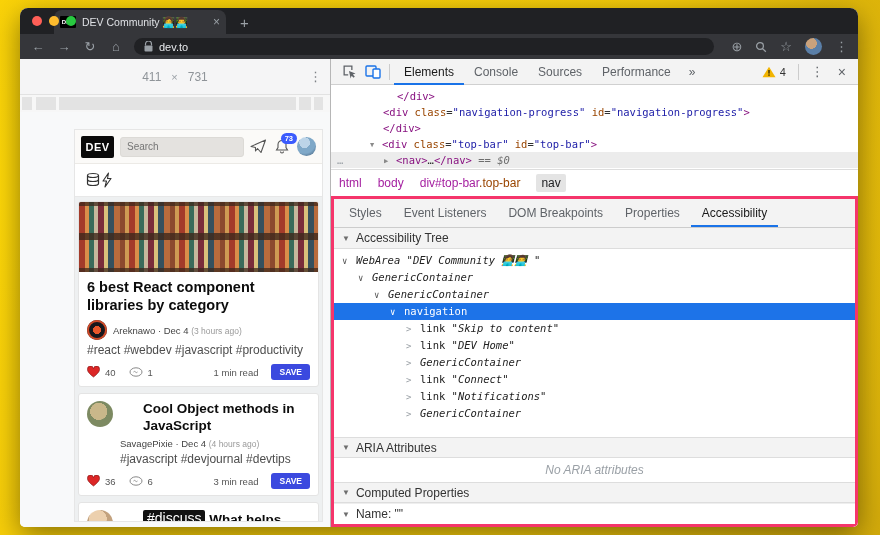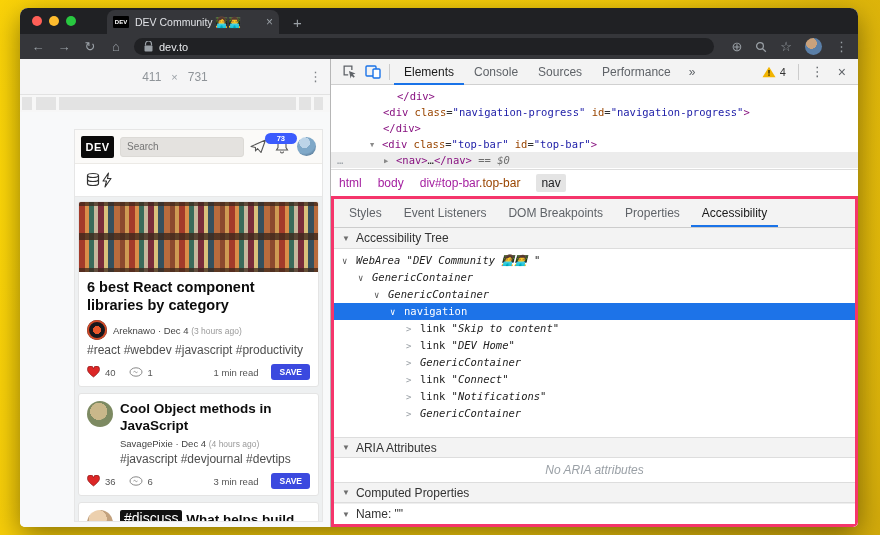--- a/index.html
+++ b/index.html
@@ -6,21 +6,21 @@
   html,body{width:880px;height:535px;overflow:hidden;}
   body{font-family:"Liberation Sans",sans-serif;
     background:radial-gradient(140% 160% at 8% 35%, #fed808 0%, #f5cb0a 52%, #d1a90b 78%, #8f7407 100%);}
   .window{position:absolute;left:20px;top:8px;width:838px;height:519px;border-radius:8px 8px 5px 5px;
     overflow:hidden;box-shadow:0 8px 28px rgba(0,0,0,.45);display:flex;flex-direction:column;background:#fff;}
   
   .titlebar{height:26px;background:#202124;display:flex;align-items:flex-end;flex:none;position:relative;}
   .lights{position:absolute;left:12px;top:8px;display:flex;gap:7px;}
   .light{width:10px;height:10px;border-radius:50%;}
   .l-red{background:#ff5f57;} .l-yel{background:#febc2e;} .l-grn{background:#28c840;}
-  .tab{margin-left:87px;width:172px;height:24px;background:#35363a;border-radius:8px 8px 0 0;
+  .tab{margin-left:34px;width:172px;height:24px;background:#35363a;border-radius:8px 8px 0 0;
     display:flex;align-items:center;padding:0 6px;gap:6px;}
   .favicon{width:16px;height:12px;background:#000;color:#fff;font-weight:bold;font-size:6px;
     display:flex;align-items:center;justify-content:center;border-radius:1px;flex:none;}
   .tab-title{color:#dfe1e5;font-size:10.5px;white-space:nowrap;overflow:hidden;flex:1;}
   .tab-close{color:#9aa0a6;font-size:12px;flex:none;cursor:default;}
   .newtab{color:#9aa0a6;font-size:15px;margin-left:14px;line-height:22px;}
   .toolbar{height:25px;background:#35363a;display:flex;align-items:center;padding:0 10px;gap:10px;flex:none;}
   .nav-ic{color:#9aa0a6;font-size:13px;width:16px;text-align:center;}
   .omnibox{flex:1;height:17px;background:#202124;border-radius:9px;display:flex;align-items:center;
     padding:0 10px;gap:6px;max-width:580px;}
@@ -45,35 +45,35 @@
     overflow:hidden;box-shadow:0 0 0 1px #e6e6e6;}
   .site-header{height:34px;background:#fbfaf8;border-bottom:1px solid #eceae6;display:flex;
     align-items:center;padding:0 6px;gap:6px;}
   .dev-logo{width:33px;height:22px;background:#0a0a0a;color:#fff;font-weight:bold;font-size:11px;
     display:flex;align-items:center;justify-content:center;border-radius:2px;flex:none;letter-spacing:.5px;}
   .search{flex:1;height:20px;background:#e4e2df;border:1px solid #dcdad6;border-radius:3px;
     font-size:10px;color:#666;padding:0 6px;font-family:"Liberation Sans",sans-serif;outline:none;min-width:0;}
   .hdr-ics{display:flex;align-items:center;gap:8px;flex:none;}
   .bell-wrap{position:relative;}
   .badge{position:absolute;top:-6px;right:-8px;background:#3b5bfd;color:#fff;font-size:7.5px;
-    font-weight:bold;border-radius:7px;padding:1px 12px;}
+    font-weight:bold;border-radius:7px;padding:1px 4px;}
   .avatar-site{width:19px;height:19px;border-radius:50%;
     background:radial-gradient(circle at 40% 30%, #bcd4e8 0 30%, #7fa8c8 31% 60%, #36506b 100%);}
   .feed-bar{height:33px;background:#fff;border-bottom:1px solid #e8e8e8;display:flex;
     align-items:center;padding:0 10px;}
   .feed-title{flex:1;text-align:center;font-weight:bold;font-size:11px;color:#111;letter-spacing:.3px;}
   .cards{padding:4px 3px;}
   .card{background:#fff;border:1px solid #e4e4e4;border-radius:3px;margin-bottom:6px;overflow:hidden;}
   .book-img{height:70px;
     background:
       linear-gradient(180deg, rgba(62,40,28,.75) 0 6%, rgba(0,0,0,0) 6% 44%, rgba(62,40,28,.8) 44% 54%, rgba(0,0,0,0) 54% 94%, rgba(62,40,28,.75) 94% 100%),
       repeating-linear-gradient(90deg,#a33b2a 0 6px,#d98f4a 6px 10px,#3a6b5a 10px 15px,#c8b89c 15px 19px,#7a2d3a 19px 25px,#d9c07a 25px 29px,#35505e 29px 35px,#b86b3c 35px 41px,#8c4a2e 41px 46px,#cf9b53 46px 50px);}
   .card-body{padding:7px 8px 6px;}
   .a-title{font-weight:bold;color:#0c0c0c;font-size:14.5px;line-height:1.22;}
-  .a-title.small{font-size:13.5px;}
+  .a-title.small{font-size:13.5px;margin-left:23px;}
   .author-row{display:flex;align-items:center;gap:6px;margin-top:6px;}
   .av{width:20px;height:20px;border-radius:50%;flex:none;}
   .av1{background:radial-gradient(circle at 50% 50%, #e8562a 0 28%, #17171c 29% 100%);box-shadow:inset 0 0 0 2px #cf4a28;}
   .av2{background:radial-gradient(circle at 45% 40%, #c9b78a 0 40%, #7d8a62 41% 75%, #4c5a42 100%);}
   .av3{background:radial-gradient(circle at 42% 34%, #ecd0ae 0 38%, #c3a27e 39% 70%, #6b523d 100%);}
   .meta{font-size:9.5px;color:#444;}
   .meta .ago{color:#9a9a9a;font-size:8.5px;}
   .tags{font-size:12px;color:#4d4d4d;margin-top:3px;}
   .card-foot{display:flex;align-items:center;gap:5px;margin-top:7px;}
   .cnt{font-size:9.5px;color:#555;margin-right:8px;}

